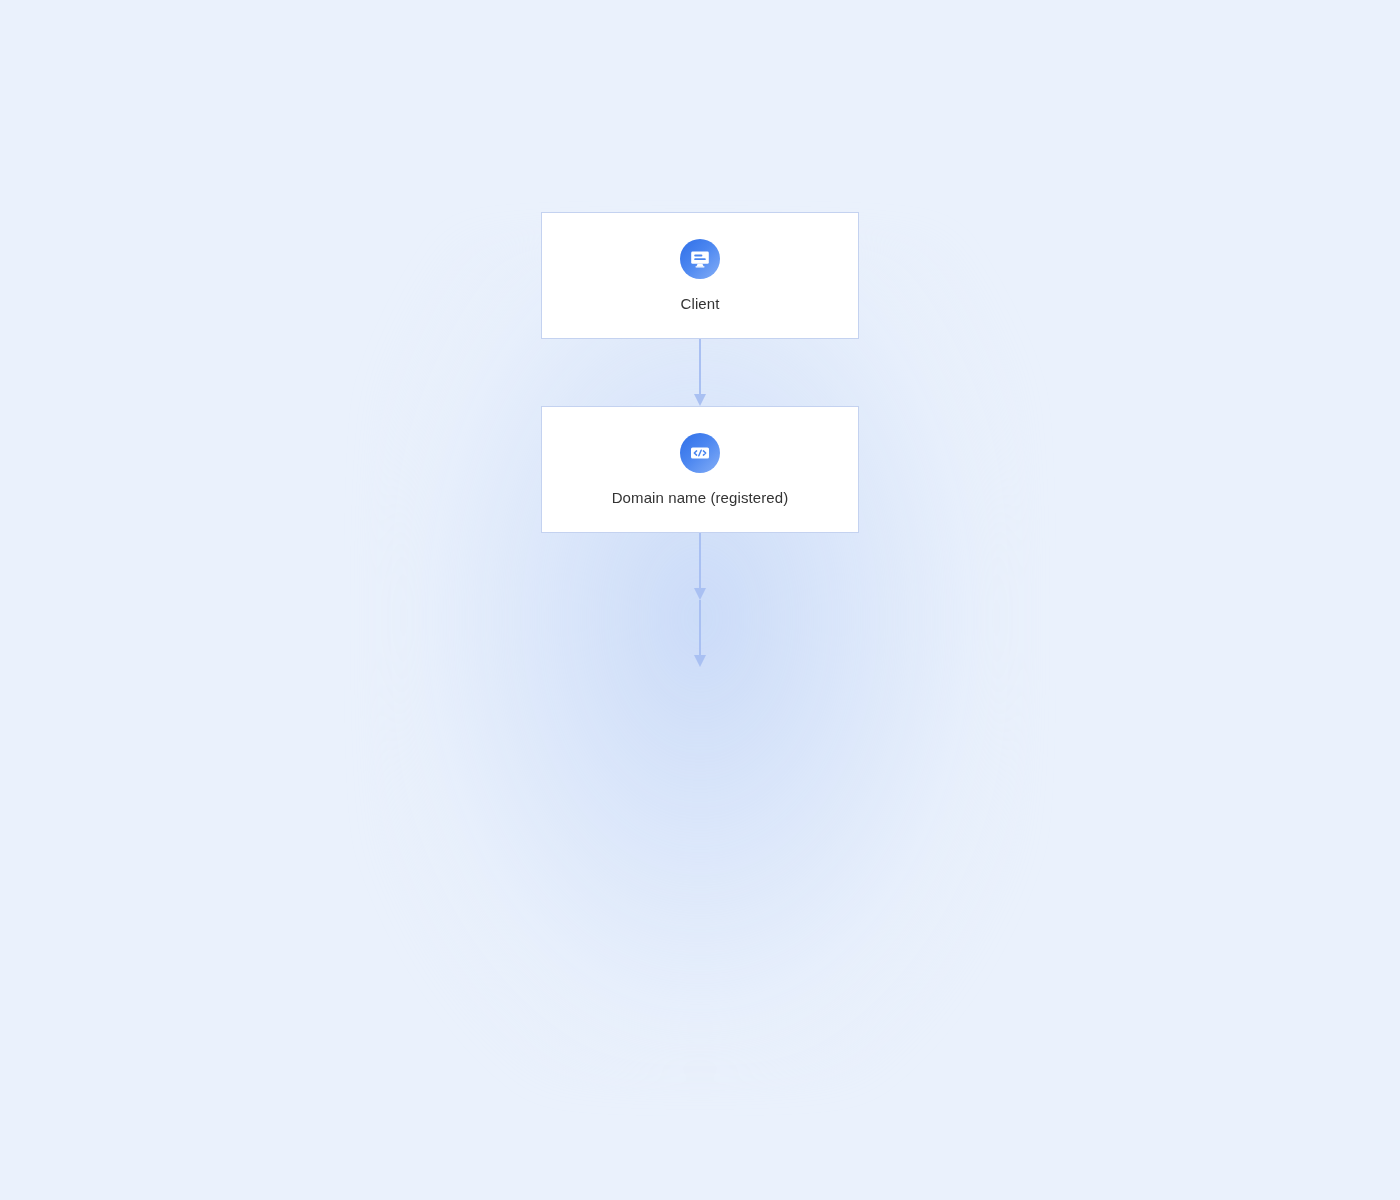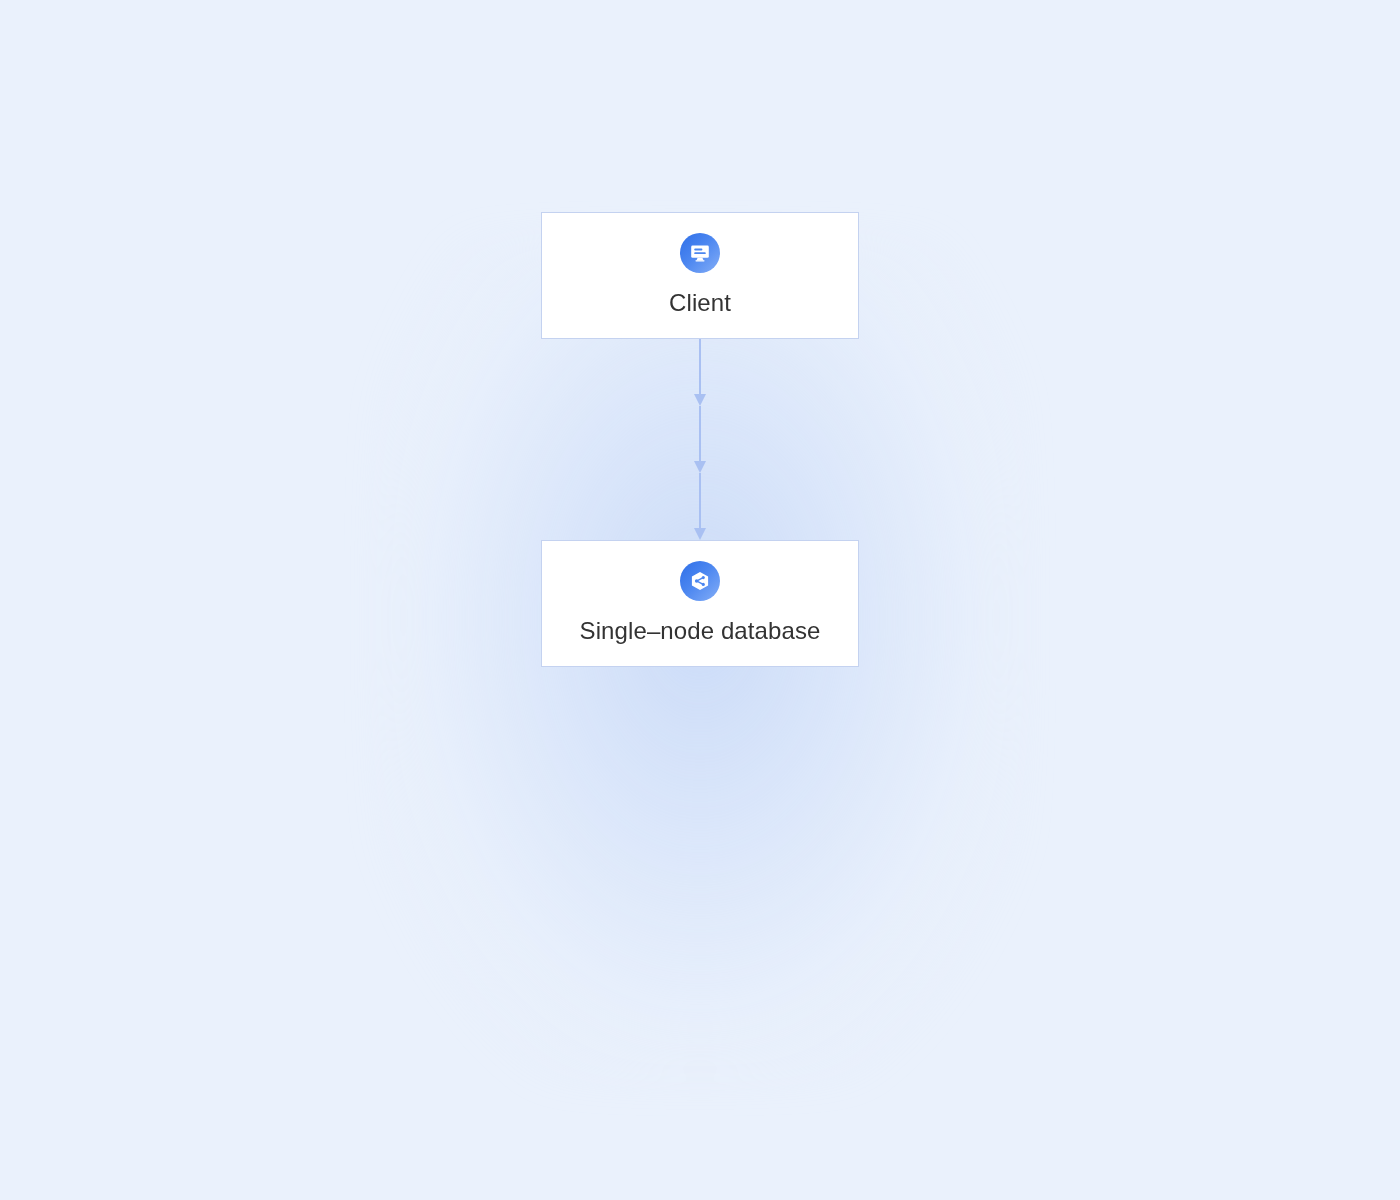--- a/index.html
+++ b/index.html
@@ -69,21 +69,21 @@
     background: linear-gradient(135deg, #2f6fe8 0%, #4b86f0 45%, #84aef7 100%);
     display: flex;
     align-items: center;
     justify-content: center;
     flex: 0 0 auto;
   }
   .node-icon svg { display: block; }
 
   .node-label {
     margin-top: 16px;
-    font-size: 24px;
+    font-size: 15px;
     line-height: 1.2;
     color: #333333;
     letter-spacing: 0.1px;
     white-space: nowrap;
     text-align: center;
   }
 
   
   .connector {
     width: 318px;
@@ -130,40 +130,38 @@
         </svg>
       </span>
       <div class="node-label">Client</div>
     </div>
 
     <div class="connector">
       <div class="shaft"></div>
       <div class="head"></div>
     </div>
 
+    <div class="node-box">
+      <span class="node-icon">
+        <svg width="24" height="24" viewBox="0 0 24 24" aria-hidden="true">
+          <rect x="3" y="6.4" width="18" height="11.2" rx="1.6" fill="#ffffff"></rect>
+          <path d="M8.6 9.9 L6.3 12 L8.6 14.1" fill="none" stroke="#4b86f0" stroke-width="1.5" stroke-linecap="round" stroke-linejoin="round"></path>
+          <path d="M15.4 9.9 L17.7 12 L15.4 14.1" fill="none" stroke="#4b86f0" stroke-width="1.5" stroke-linecap="round" stroke-linejoin="round"></path>
+          <path d="M13.2 9.3 L10.8 14.7" fill="none" stroke="#4b86f0" stroke-width="1.5" stroke-linecap="round"></path>
+        </svg>
+      </span>
+      <div class="node-label">Domain name (registered)</div>
+    </div>
 
     <div class="connector">
       <div class="shaft"></div>
       <div class="head"></div>
     </div>
 
 
     <div class="connector">
       <div class="shaft"></div>
       <div class="head"></div>
     </div>
 
-    <div class="node-box">
-      <span class="node-icon">
-        <svg width="24" height="24" viewBox="0 0 24 24" aria-hidden="true">
-          <path d="M12 3.1 L20.1 7.6 L20.1 16.4 L12 20.9 L3.9 16.4 L3.9 7.6 Z" fill="#ffffff"></path>
-          <circle cx="8.6" cy="12" r="1.75" fill="#4b86f0"></circle>
-          <circle cx="15.3" cy="8.6" r="1.55" fill="#4b86f0"></circle>
-          <circle cx="15.3" cy="15.4" r="1.55" fill="#4b86f0"></circle>
-          <path d="M9.9 11.4 L14.2 9.2" stroke="#4b86f0" stroke-width="1.35" stroke-linecap="round"></path>
-          <path d="M9.9 12.6 L14.2 14.8" stroke="#4b86f0" stroke-width="1.35" stroke-linecap="round"></path>
-        </svg>
-      </span>
-      <div class="node-label">Single–node database</div>
-    </div>
 
   </div>
 </div>
 
 </body></html>

